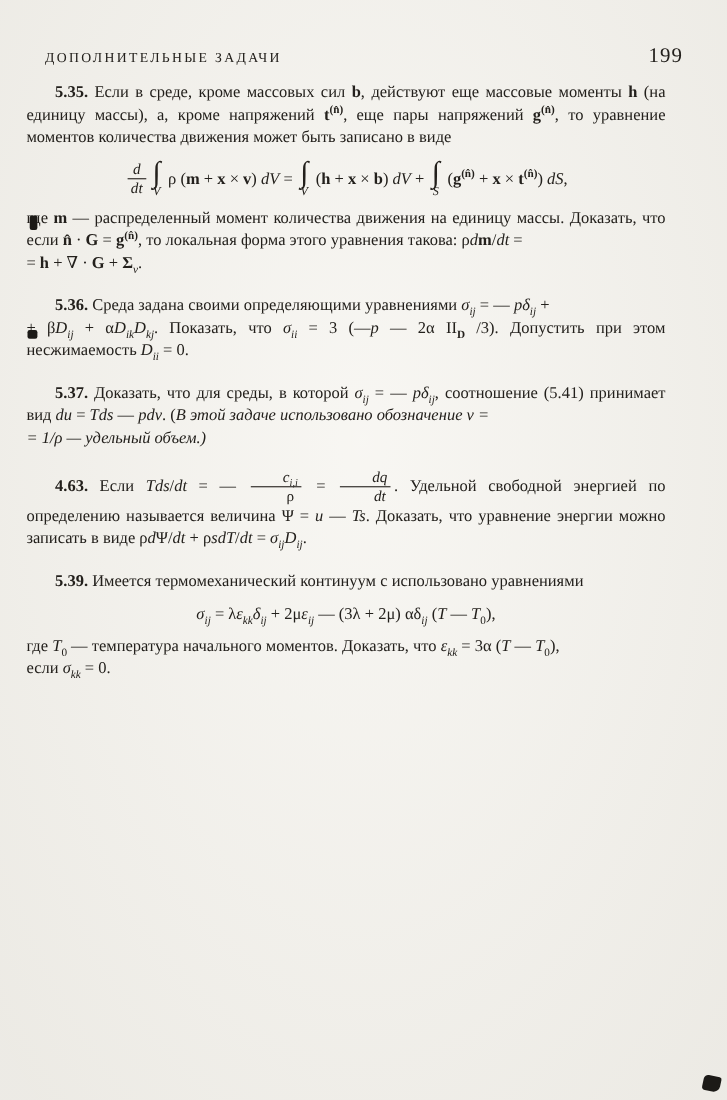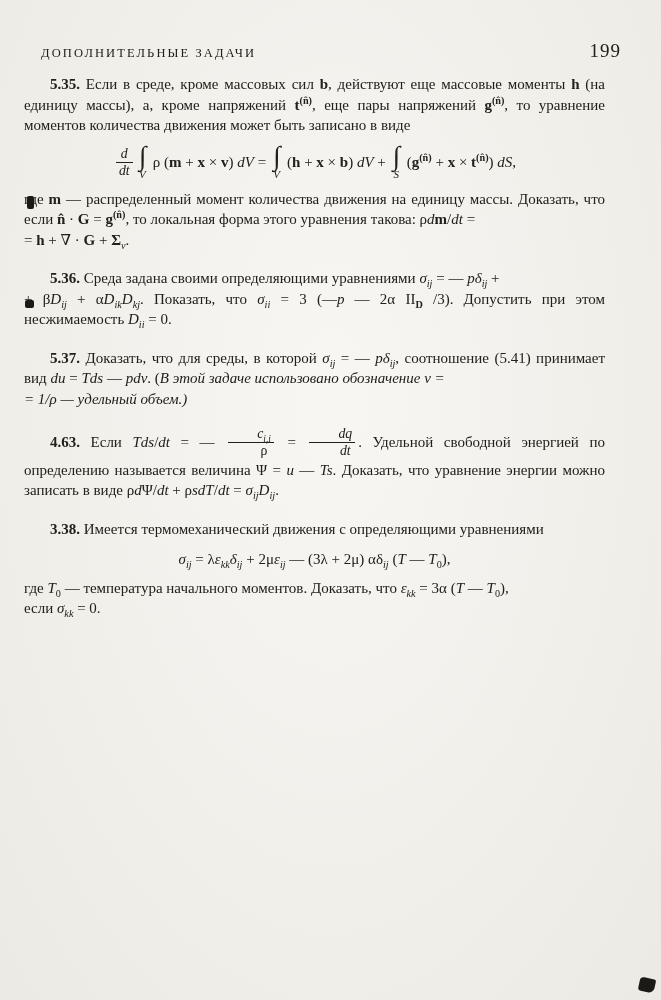--- a/index.html
+++ b/index.html
@@ -93,21 +93,21 @@
     <p class="para"><span>где </span><span class="b">m</span><span> — распределенный момент количества движения на единицу массы. Доказать, что если </span><span class="b">n̂</span><span> · </span><span class="b">G</span><span> = </span><span class="b">g</span><sup class="b">(n̂)</sup><span>, то локальная форма этого уравнения такова: ρ</span><span class="i">d</span><span class="b">m</span><span>/</span><span class="i">dt</span><span> =</span><br><span>= </span><span class="b">h</span><span> + ∇ · </span><span class="b">G</span><span> + </span><span class="b">Σ</span><sub class="i">v</sub><span>.</span></p>
     <p class="para indent gap"><span class="b">5.36.</span><span> Среда задана своими определяющими уравнениями </span><span class="i">σ</span><sub class="i">ij</sub><span> = — </span><span class="i">p</span><span class="i">δ</span><sub class="i">ij</sub><span> +</span><br><span>+ β</span><span class="i">D</span><sub class="i">ij</sub><span> + α</span><span class="i">D</span><sub class="i">ik</sub><span class="i">D</span><sub class="i">kj</sub><span>. Показать, что </span><span class="i">σ</span><sub class="i">ii</sub><span> = 3 (—</span><span class="i">p</span><span> — 2α II</span><sub class="b">D</sub><span> /3). Допустить при этом несжимаемость </span><span class="i">D</span><sub class="i">ii</sub><span> = 0.</span></p>
     <p class="para indent gap"><span class="b">5.37.</span><span> Доказать, что для среды, в которой </span><span class="i">σ</span><sub class="i">ij</sub><span> = — </span><span class="i">p</span><span class="i">δ</span><sub class="i">ij</sub><span>, соотношение (5.41) принимает вид </span><span class="i">du</span><span> = </span><span class="i">Tds</span><span> — </span><span class="i">pdv</span><span>. (</span><span class="i">В этой задаче использовано обозначение </span><span class="i">v</span><span class="i"> =</span><br><span class="i">= 1/ρ — </span><span class="i">удельный объем.)</span></p>
     <p class="para indent gap"><span class="b">4.63.</span><span> Если </span><span class="i">Tds</span><span>/</span><span class="i">dt</span><span> = — </span><span class="frac">
           <span class="num"><span class="i">c</span><sub class="i">i,i</sub></span>
           <span class="den"><span>ρ</span></span>
         </span><span> = </span><span class="frac">
           <span class="num"><span class="i">dq</span></span>
           <span class="den"><span class="i">dt</span></span>
         </span><span>. Удельной свободной энергией по определению называется величина Ψ = </span><span class="i">u</span><span> — </span><span class="i">Ts</span><span>. Доказать, что уравнение энергии можно записать в виде ρ</span><span class="i">d</span><span>Ψ/</span><span class="i">dt</span><span> + ρ</span><span class="i">sdT</span><span>/</span><span class="i">dt</span><span> = </span><span class="i">σ</span><sub class="i">ij</sub><span class="i">D</span><sub class="i">ij</sub><span>.</span></p>
-    <p class="para indent gap"><span class="b">3.38.</span><span> Имеется термомеханический движения с определяющими уравнениями</span></p>
+    <p class="para indent gap"><span class="b">5.39.</span><span> Имеется термомеханический континуум с использовано уравнениями</span></p>
     <div class="equation"><span class="i">σ</span><sub class="i">ij</sub><span> = λ</span><span class="i">ε</span><sub class="i">kk</sub><span class="i">δ</span><sub class="i">ij</sub><span> + 2μ</span><span class="i">ε</span><sub class="i">ij</sub><span> — (3λ + 2μ) αδ</span><sub class="i">ij</sub><span> (</span><span class="i">T</span><span> — </span><span class="i">T</span><sub>0</sub><span>),</span></div>
     <p class="para"><span>где </span><span class="i">T</span><sub>0</sub><span> — температура начального моментов. Доказать, что </span><span class="i">ε</span><sub class="i">kk</sub><span> = 3α (</span><span class="i">T</span><span> — </span><span class="i">T</span><sub>0</sub><span>),</span><br><span>если </span><span class="i">σ</span><sub class="i">kk</sub><span> = 0.</span></p>
   </div>
 
   <div class="artifact artifact-1"></div>
   <div class="artifact artifact-2"></div>
   <div class="artifact artifact-3"></div>
 
 </div>
 

